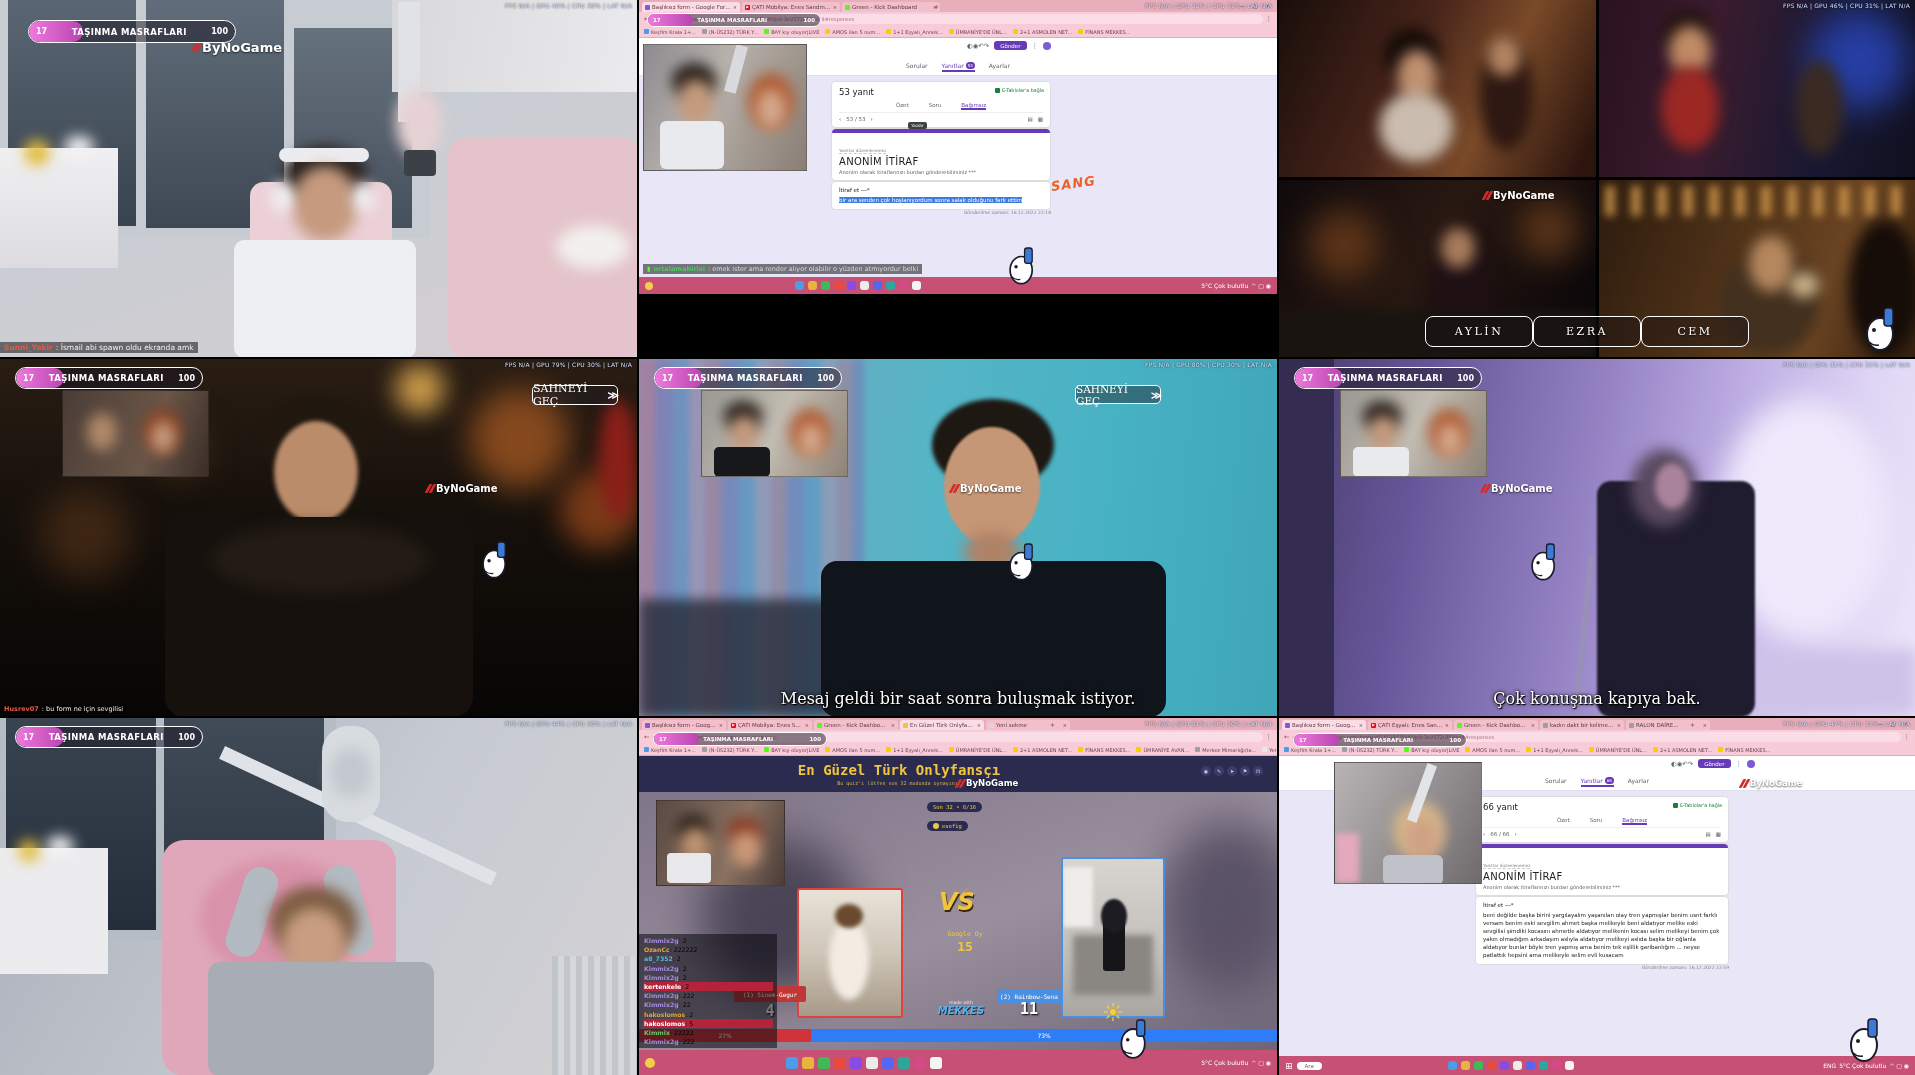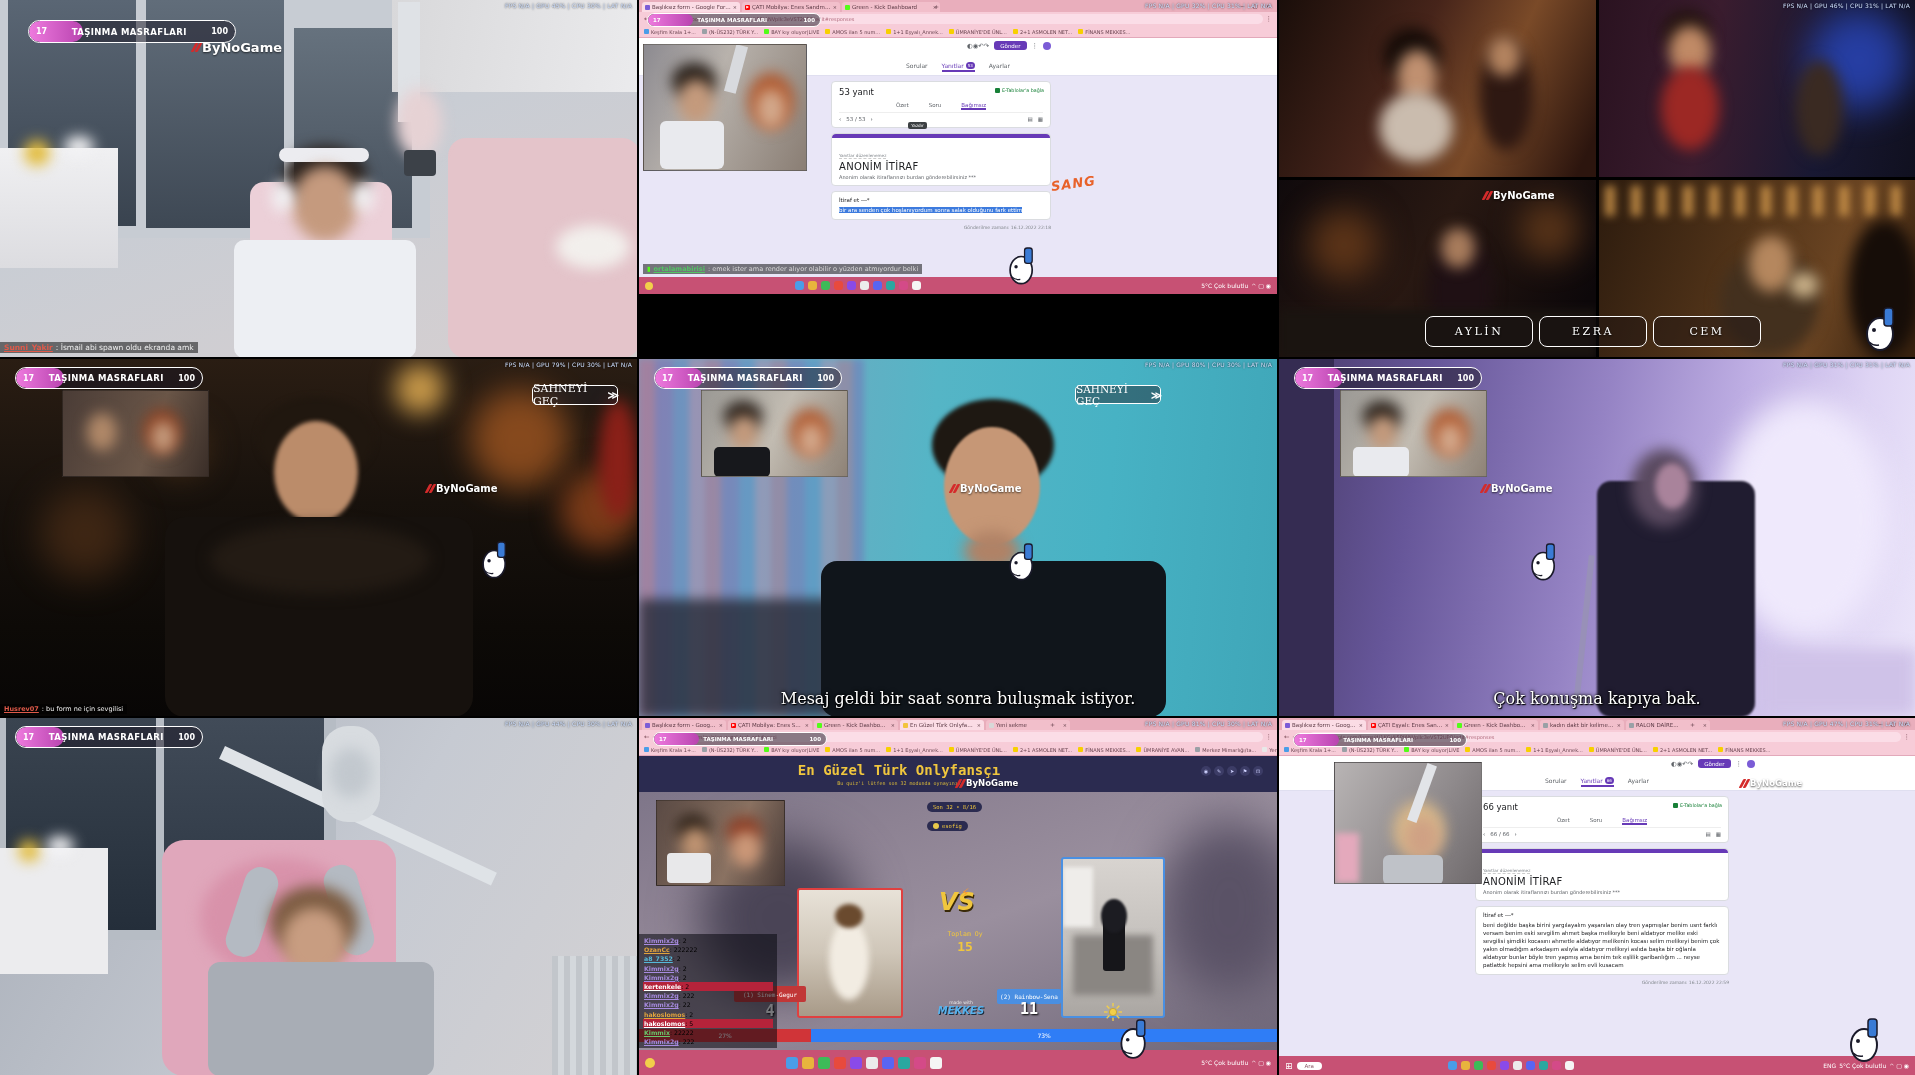--- a/index.html
+++ b/index.html
@@ -16,28 +16,28 @@
   .prow{position:relative;display:flex;align-items:center;justify-content:space-between;height:100%;padding:0 7px;font-weight:bold;}
   .pill-lg .prow{font-size:8px;}.pill-lg .pl{font-size:8.5px;letter-spacing:.4px;}
   .pill-sm .prow{font-size:5.5px;padding:0 5px;}.pill-sm .pl{font-size:5.5px;}
   .skip{position:absolute;border:1.5px solid #fff;border-radius:5px;background:rgba(30,30,40,.45);color:#fff;
         font-family:"DejaVu Serif",serif;display:flex;align-items:center;justify-content:center;gap:2px;z-index:11;}
   .skar{font-weight:bold;letter-spacing:-2px;}
   .sub{position:absolute;left:0;right:0;text-align:center;font-family:"DejaVu Serif",serif;color:#fff;z-index:10;
        text-shadow:0 0 4px #000,0 0 2px #000,1px 1px 1px #000;}
   .chatline{position:absolute;background:rgba(0,0,0,.5);display:flex;gap:3px;align-items:center;padding:1px 4px;
             font-size:7.5px;color:#efefef;z-index:11;white-space:nowrap;}
-  .cuser{font-weight:bold;text-decoration:underline;}
+  .cuser{font-weight:bold;}
   .bng{display:inline-flex;align-items:center;gap:2px;color:#fff;font-weight:bold;z-index:9;position:absolute;
        text-shadow:0 1px 2px rgba(0,0,0,.65);}
   .bs{width:3px;height:9px;background:#d42b2b;transform:skewX(-28deg);border-radius:1px;}
   .bs2{margin-left:-1px;}
   .cam{position:absolute;overflow:hidden;border:1px solid rgba(0,0,0,.35);z-index:9;}
   .mascot{position:absolute;z-index:11;}
-  .choices{position:absolute;display:flex;gap:6px;z-index:11;}
+  .choices{position:absolute;display:flex;gap:0;z-index:11;}
   .choice{width:106px;height:29px;border:1.5px solid #fff;border-radius:8px;background:rgba(25,18,20,.4);color:#fff;
           font-family:"DejaVu Serif",serif;font-size:11px;letter-spacing:2.5px;display:flex;align-items:center;
           justify-content:center;text-shadow:0 1px 2px #000;}
   
   .tabsrow{position:absolute;left:0;top:0;right:0;height:12px;background:#e9aebc;display:flex;align-items:flex-end;gap:2px;padding:0 3px;z-index:3;}
   .tab{height:10px;background:#f2bfcb;border-radius:3px 3px 0 0;display:flex;align-items:center;gap:2px;padding:0 3px;
        font-size:5.5px;color:#5c3a45;width:92px;flex:none;}
   .tfav{width:5px;height:5px;border-radius:1px;flex:none;display:flex;align-items:center;justify-content:center;font-size:3.5px;color:#fff;background:#888;}
   .tlab{white-space:nowrap;overflow:hidden;text-overflow:ellipsis;flex:1;}
   .tx{font-size:5px;flex:none;}
@@ -53,21 +53,21 @@
   .bmdot{width:5px;height:5px;border-radius:1px;flex:none;}
   
   .gpage{position:absolute;left:0;right:0;background:#e9e6f7;z-index:2;}
   .gtop{position:absolute;left:0;top:0;right:0;background:#fff;border-bottom:1px solid #e0dff0;}
   .gtabs{position:absolute;left:0;right:0;bottom:3px;display:flex;justify-content:center;gap:14px;font-size:6px;color:#5f6368;}
   .gtab-active{color:#673ab7;border-bottom:2px solid #673ab7;padding-bottom:1px;display:flex;gap:2px;align-items:center;}
   .gbadge{background:#673ab7;color:#fff;border-radius:6px;font-size:4px;padding:1px 2px;}
   .ghead{position:absolute;display:flex;align-items:center;gap:5px;font-size:6.5px;color:#5f6368;}
   .gsend{background:#673ab7;color:#fff;border-radius:3px;font-size:5.5px;padding:1.5px 6px;}
   .gava{width:8px;height:8px;border-radius:50%;background:#7b5cd6;}
-  .gcol{position:absolute;display:flex;flex-direction:column;gap:5px;}
+  .gcol{position:absolute;display:flex;flex-direction:column;}
   .gcard{background:#fff;border:1px solid #dadce0;border-radius:4px;padding:5px 7px;position:relative;}
   .gbar{height:4px;background:#673ab7;border-radius:4px 4px 0 0;margin:-5px -7px 4px;}
   .gcount{font-size:8.5px;color:#202124;}
   .glink{position:absolute;right:6px;top:6px;font-size:4.8px;color:#188038;display:flex;gap:2px;align-items:center;}
   .gsheet{width:5px;height:5px;background:#188038;border-radius:1px;color:#fff;font-size:4px;text-align:center;line-height:5px;}
   .gsubtabs{display:flex;justify-content:center;gap:20px;font-size:5.5px;color:#5f6368;margin-top:5px;border-bottom:1px solid #eee;padding-bottom:2px;}
   .gsub-active{color:#673ab7;border-bottom:2px solid #673ab7;}
   .gtools{display:flex;align-items:center;gap:5px;font-size:5.5px;color:#5f6368;margin-top:3px;position:relative;}
   .gsp{margin-left:auto;}
   .gtip{position:absolute;left:34%;top:105%;background:#3c4043;color:#fff;font-size:4.2px;padding:1px 3px;border-radius:2px;z-index:5;}
@@ -718,21 +718,21 @@
     </div>
     <div class="qcard" style="left:422px;top:139px;width:100px;height:157px;border:2.5px solid #4a90e2;background:linear-gradient(180deg,#d8d4d0 0%,#c2beba 60%,#aaa6a2 100%);">
       <div class="r" style="left:0;top:8px;width:30px;height:60px;background:#efedea;filter:blur(2px);"></div>
       <div class="r" style="left:10px;top:76px;width:80px;height:60px;background:#8a8682;filter:blur(3px);"></div>
       <div class="r" style="left:40px;top:58px;width:22px;height:54px;background:#16161a;border-radius:3px;"></div>
       <div class="b" style="left:38px;top:40px;width:26px;height:34px;background:#1c1c22;filter:blur(1px);"></div>
     </div>
 
     <span class="vs" style="left:300px;top:170px;">VS</span>
     <span class="vbolt" style="left:322px;top:168px;">⚡</span>
-    <div class="qtot" style="left:290px;top:212px;width:72px;font-size:6.5px;">Toplam Oy</div>
+    <div class="qtot" style="left:290px;top:212px;width:72px;font-size:6.5px;">Google Oy</div>
     <div class="qtot" style="left:290px;top:221px;width:72px;font-size:13px;font-weight:bold;">15</div>
 
     <div class="qbtn" style="left:95px;top:268px;width:72px;height:16px;background:#c13737;">(1) Sinem-Gegur</div>
     <div class="qbtn" style="left:358px;top:271px;width:64px;height:15px;background:#4a8fe2;">(2) Rainbow-Sena</div>
     <div class="qscore" style="left:111px;top:284px;width:40px;">4</div>
     <div class="qscore" style="left:358px;top:282px;width:64px;">11</div>
     <div class="qmade" style="left:272px;top:282px;width:100px;">
       <div class="made">made with</div>
       <div class="quizei">MEKKES</div>
     </div>

